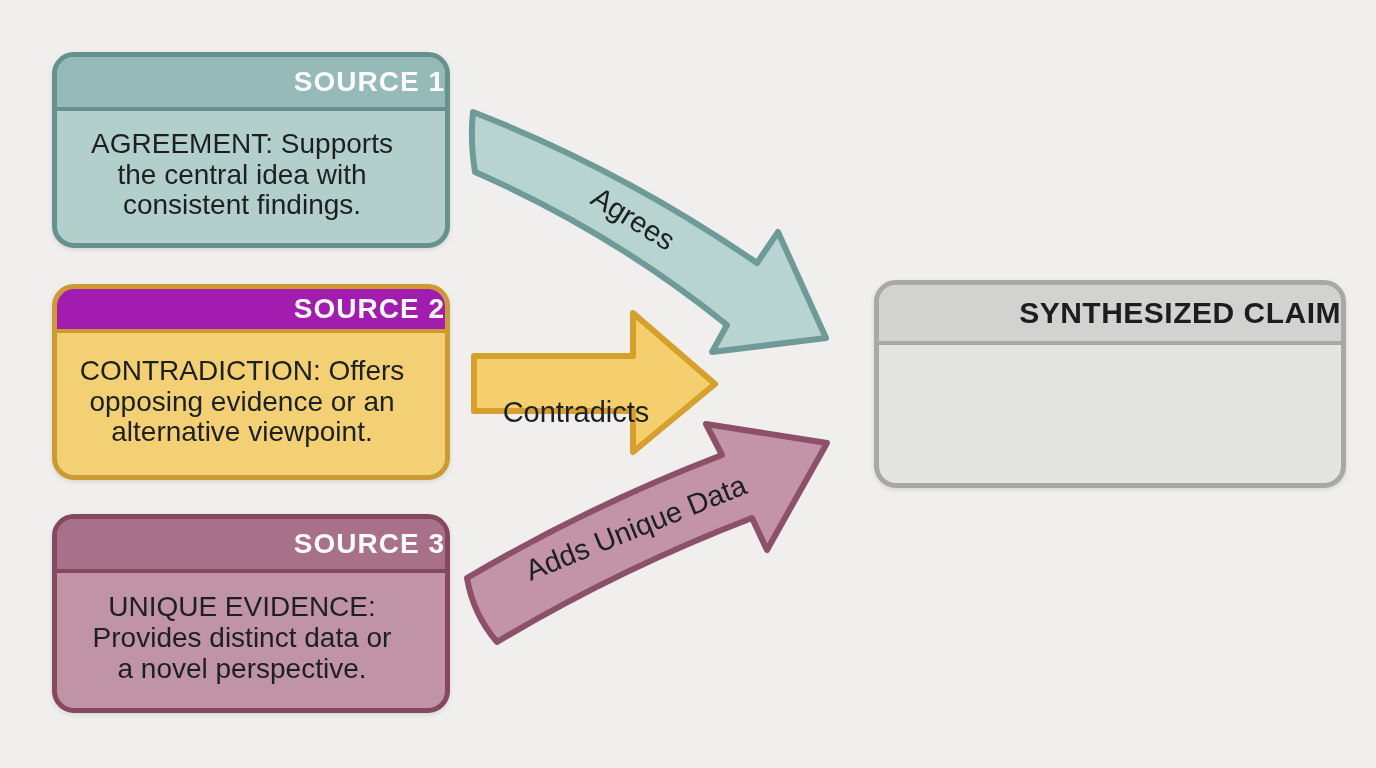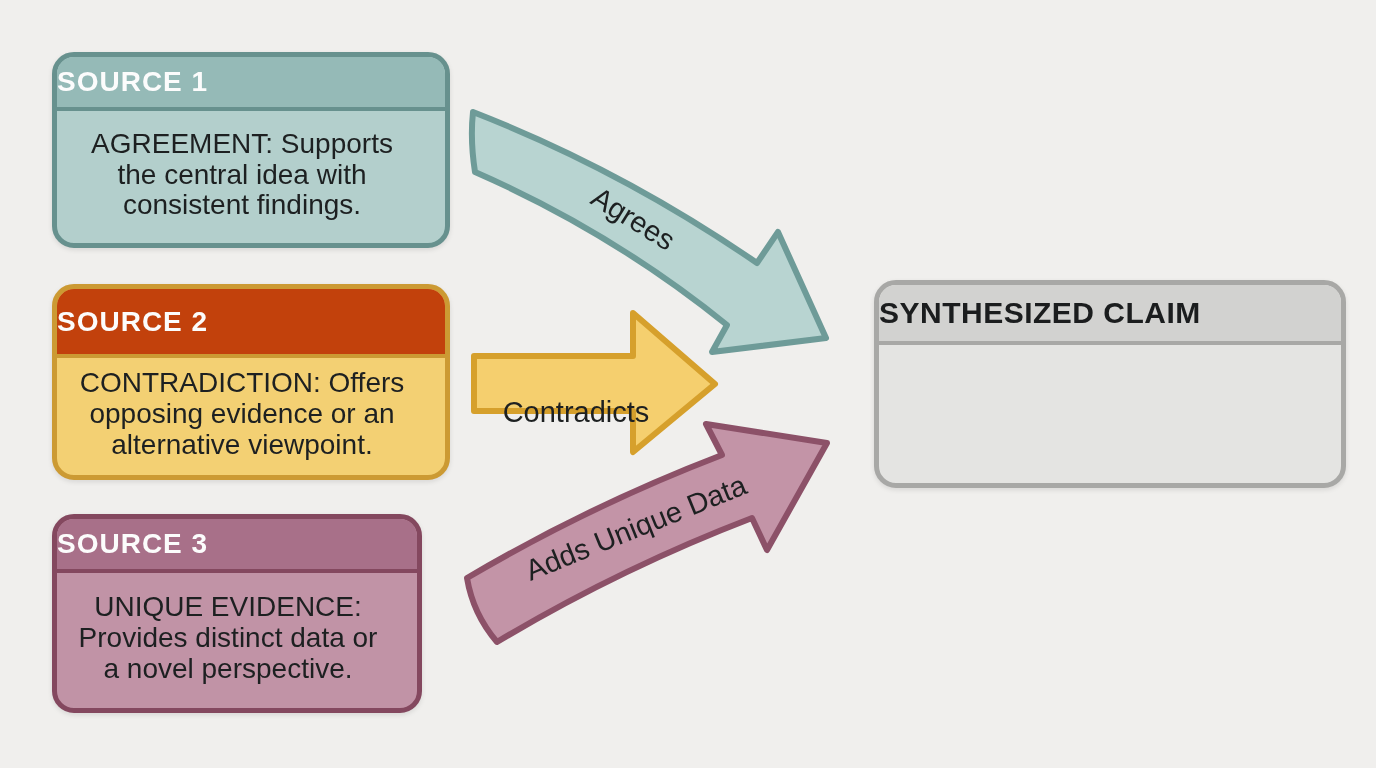--- a/index.html
+++ b/index.html
@@ -33,21 +33,21 @@
     display: flex;
     flex-direction: column;
     box-shadow: 0 2px 5px rgba(0,0,0,0.10);
     overflow: hidden;
   }
   .card-header {
     box-sizing: border-box;
     flex: 0 0 auto;
     display: flex;
     align-items: center;
-    justify-content: flex-start;
+    justify-content: flex-end;
     font-weight: 700;
     font-size: 28px;
     letter-spacing: 1px;
     border-bottom: 4px solid;
   }
   .card-body {
     flex: 1 1 auto;
     display: flex;
     align-items: center;
     justify-content: center;
@@ -56,42 +56,42 @@
     font-size: 28px;
     line-height: 1.1;
     color: #1d2021;
     padding: 2px 32px 6px 14px;
   }
 
   .card.teal  { border-color: #67918e; background: #b3cfcc; }
   .card.teal .card-header  { background: #95bab7; border-bottom-color: #67918e; color: #fcfcfc; height: 54px; }
 
   .card.gold  { border-color: #cc9a33; background: #f3d073; }
-  .card.gold .card-header  { background: #c2410c; border-bottom-color: #cc9a33; color: #fcfcfc; height: 69px; }
+  .card.gold .card-header  { background: #a21caf; border-bottom-color: #cc9a33; color: #fcfcfc; height: 44px; }
 
   .card.mauve { border-color: #84485f; background: #c193a6; }
   .card.mauve .card-header { background: #a87089; border-bottom-color: #84485f; color: #fcfcfc; height: 54px; }
 
   .card.gray  { border-color: #a8a8a6; background: #e4e4e2; }
   .card.gray .card-header  { background: #d2d2d0; border-bottom-color: #a8a8a6; color: #1b1d1e; height: 60px; font-size: 30px; letter-spacing: 0.5px; }
 
   .arrow-label {
     position: absolute;
     font-size: 29px;
     color: #1d2021;
     white-space: nowrap;
     transform-origin: center center;
   }
   #label-agrees      { left: 633px; top: 219px; transform: translate(-50%,-50%) rotate(32deg); }
   #label-contradicts { left: 576px; top: 384px; transform: translate(-50%,-50%); margin-top: 28px; }
   #label-unique      { left: 636px; top: 528px; transform: translate(-50%,-50%) rotate(-22deg); }
 
   #card-source-1 { left: 52px;  top: 52px;  width: 398px; height: 196px; }
   #card-source-2 { left: 52px;  top: 284px; width: 398px; height: 196px; }
-  #card-source-3 { left: 52px;  top: 514px; width: 370px; height: 199px; }
+  #card-source-3 { left: 52px;  top: 514px; width: 398px; height: 199px; }
   #card-claim    { left: 874px; top: 280px; width: 472px; height: 208px; }
 </style>
 </head>
 <body>
 
 <div class="canvas">
 
   <svg class="arrows-svg" viewBox="0 0 1376 768" aria-hidden="true">
     <path class="arrow teal" d="M 473,112
              Q 622,170 757,263

